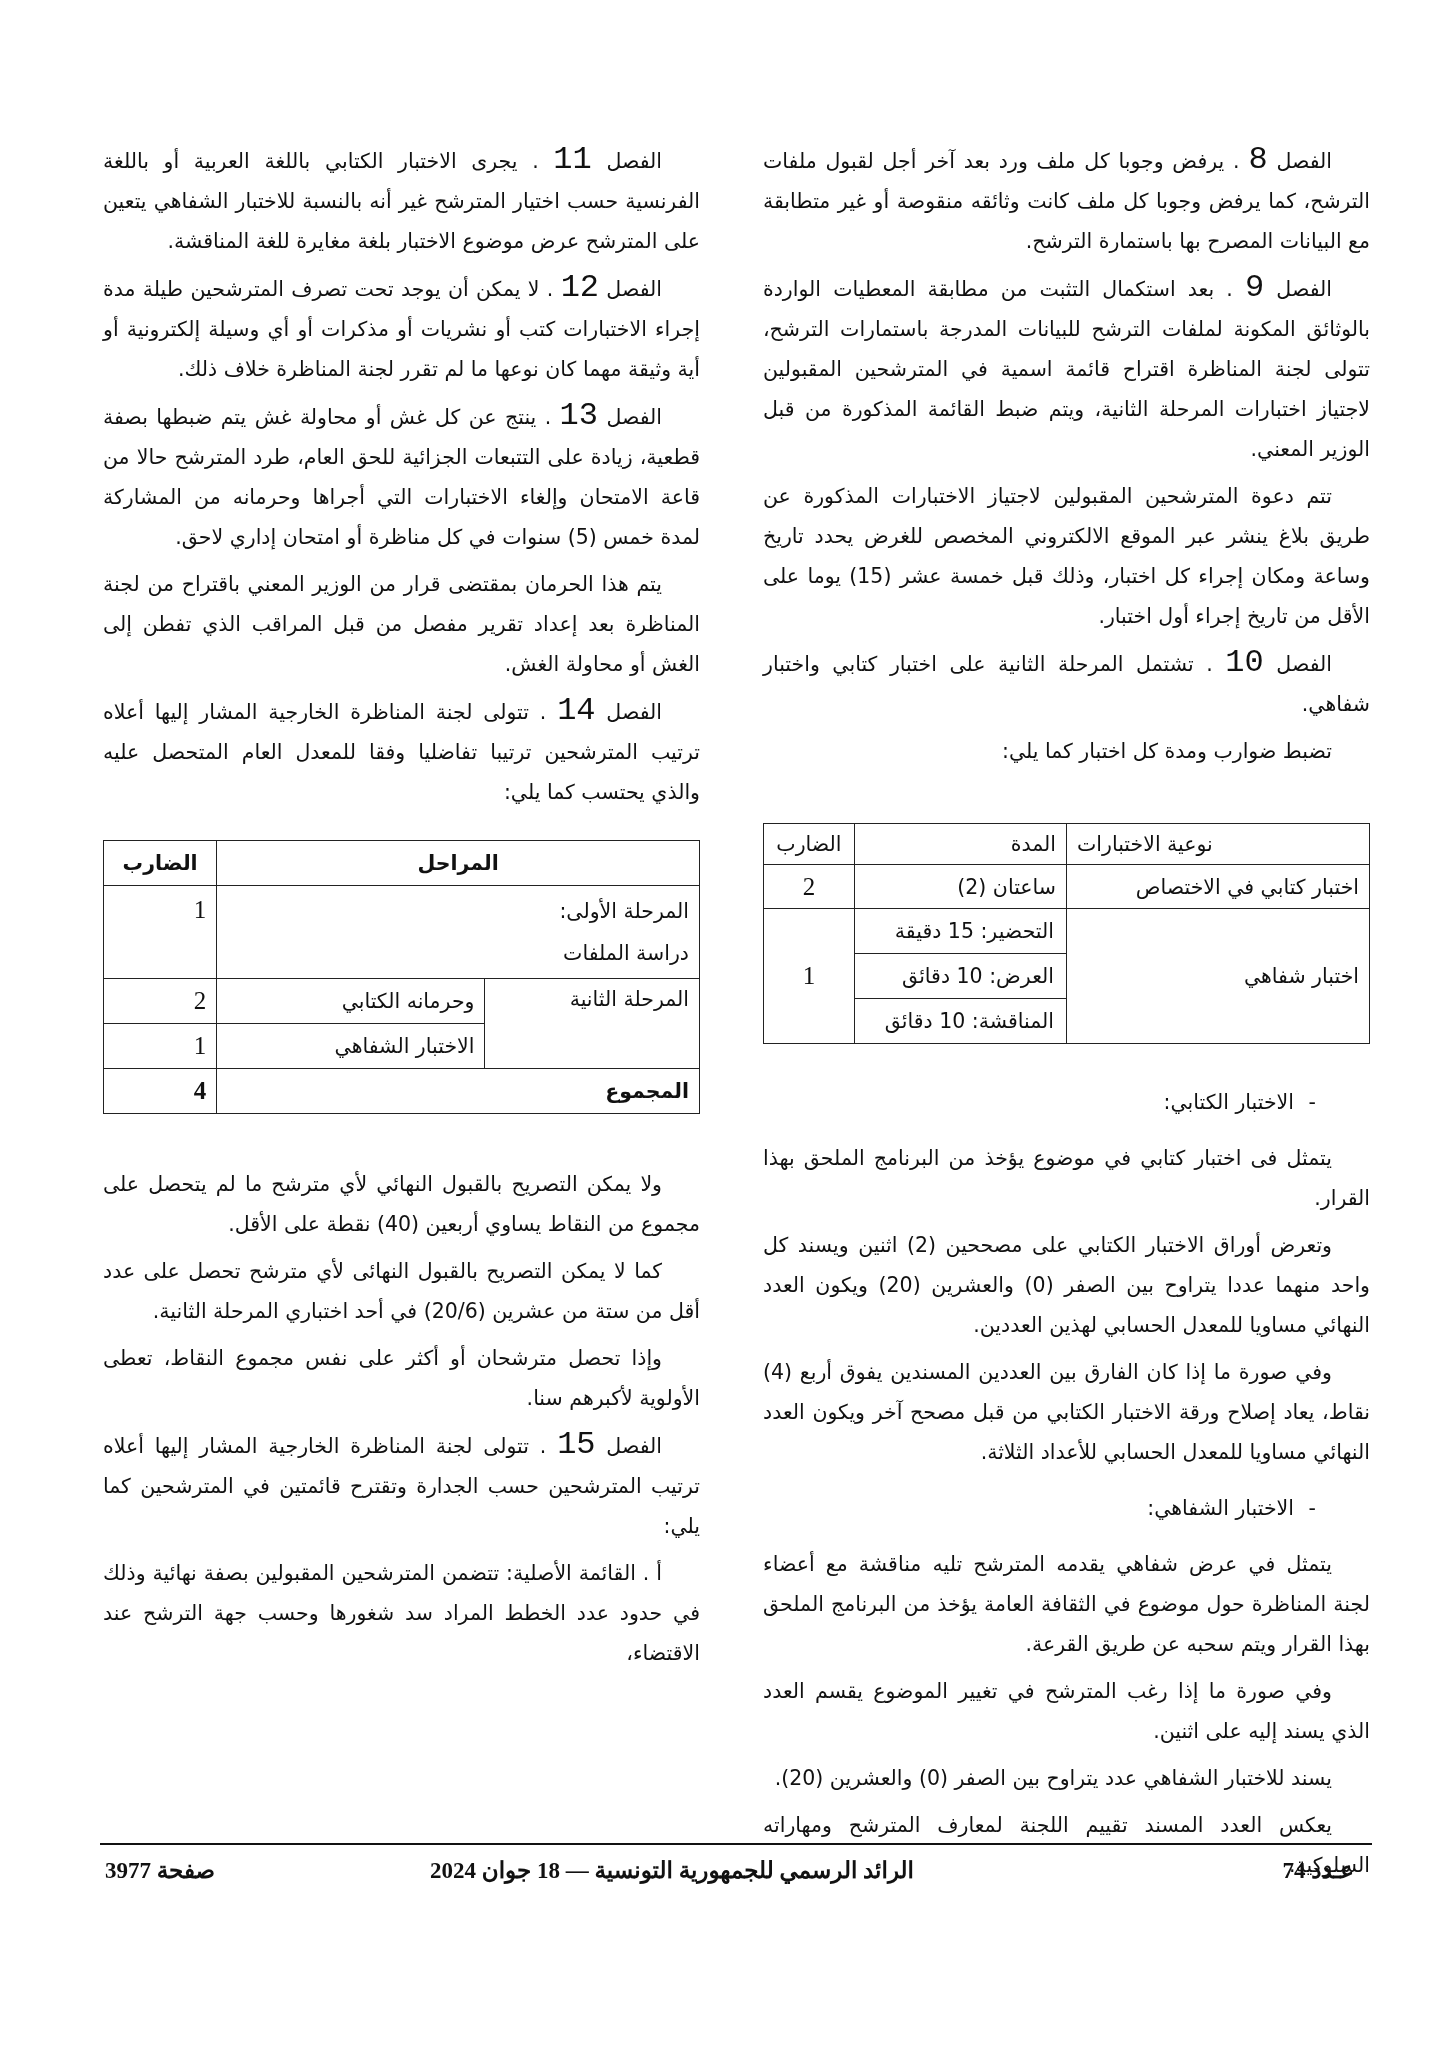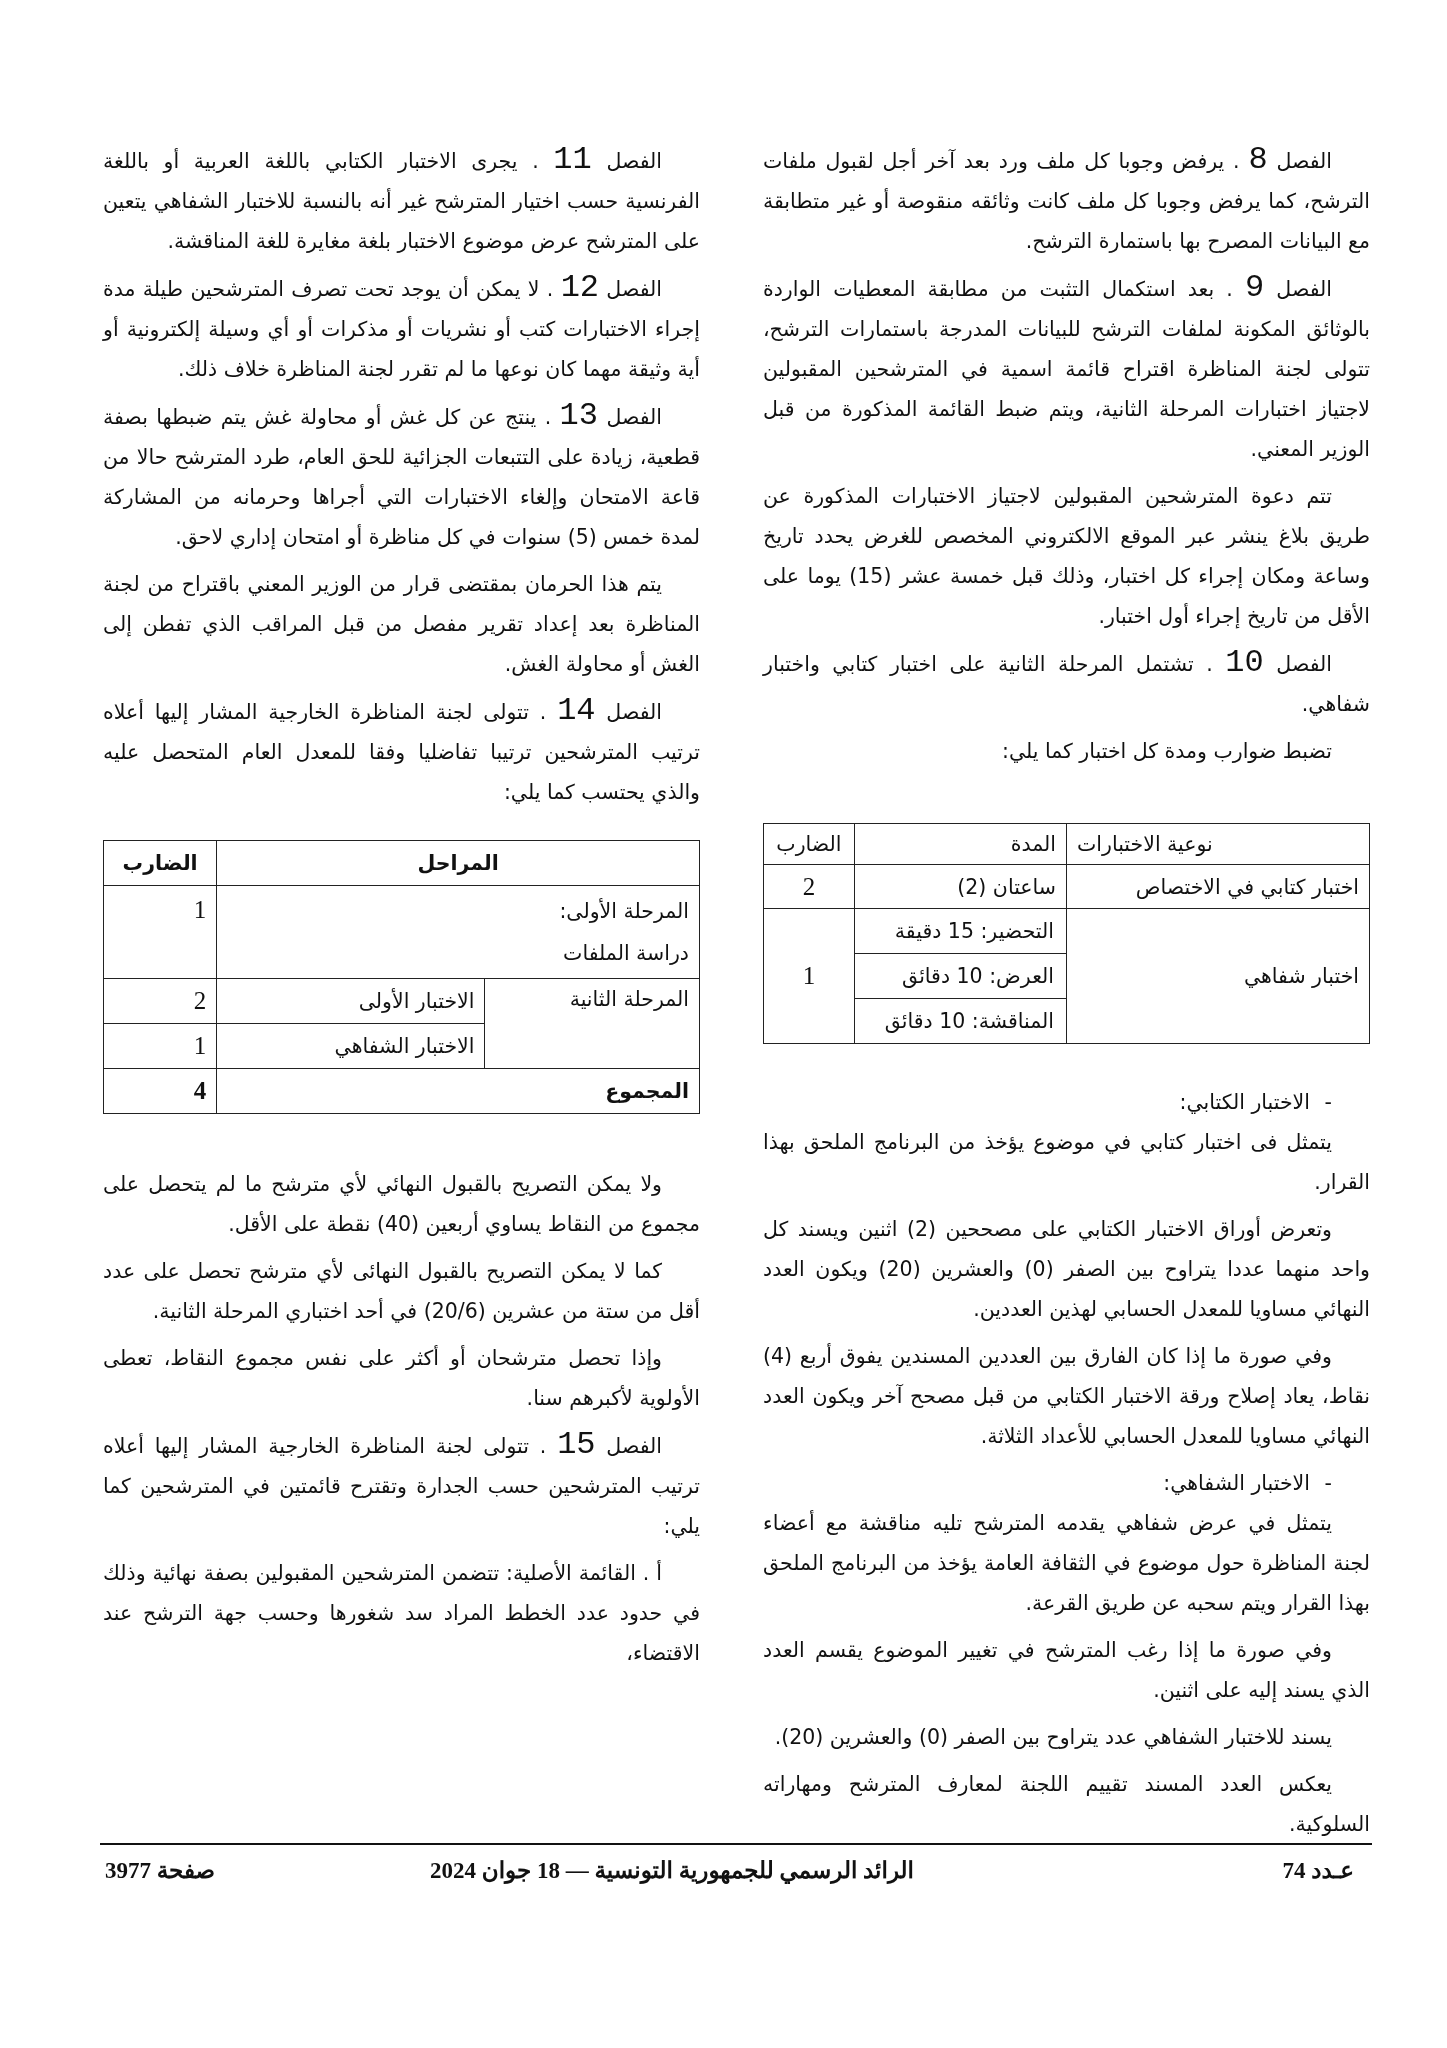--- a/index.html
+++ b/index.html
@@ -9,21 +9,21 @@
     color: #111111;
   }
   .col {
     position: absolute; top: 140px; direction: rtl; text-align: justify;
     font-size: 20.5px; line-height: 40px;
   }
   #col-right { left: 763px; width: 607px; }
   #col-left { left: 103px; width: 597px; }
   .p { margin: 0 0 7px 0; text-indent: 38px; text-align-last: right; }
   .p .num { font-family: Liberation Mono, monospace; font-size: 32px; }
-  .bullet { margin: 0; padding-right: 38px; }
+  .bullet { margin: 16px; padding-right: 38px; }
   .bullet .dash { display: inline-block; width: 22px; }
   table.t {
     border-collapse: collapse; direction: rtl; width: 100%;
     font-size: 20.5px;
   }
   table.t td, table.t th {
     border: 1.5px solid #222; padding: 0 10px; font-weight: normal;
   }
   table.t .n { font-family: "Liberation Serif", serif; font-size: 25px; text-align: center; }
   #tbl-tests { margin: 52px 0 38px 0; }
@@ -116,21 +116,21 @@
     </tr>
     <tr>
       <td colspan="2" class="first" style="height:88px">
         <div>المرحلة الأولى:</div>
         <div>دراسة الملفات</div>
       </td>
       <td class="n" style="vertical-align:top;padding-top:4px">1</td>
     </tr>
     <tr>
       <td rowspan="2" class="stage2">المرحلة الثانية</td>
-      <td>الاختبار الأولى</td>
+      <td>وحرمانه الكتابي</td>
       <td class="n">2</td>
     </tr>
     <tr>
       <td>الاختبار الشفاهي</td>
       <td class="n">1</td>
     </tr>
     <tr>
       <td colspan="2" class="total">المجموع</td>
       <td class="n bold" style="font-weight:bold">4</td>
     </tr>

